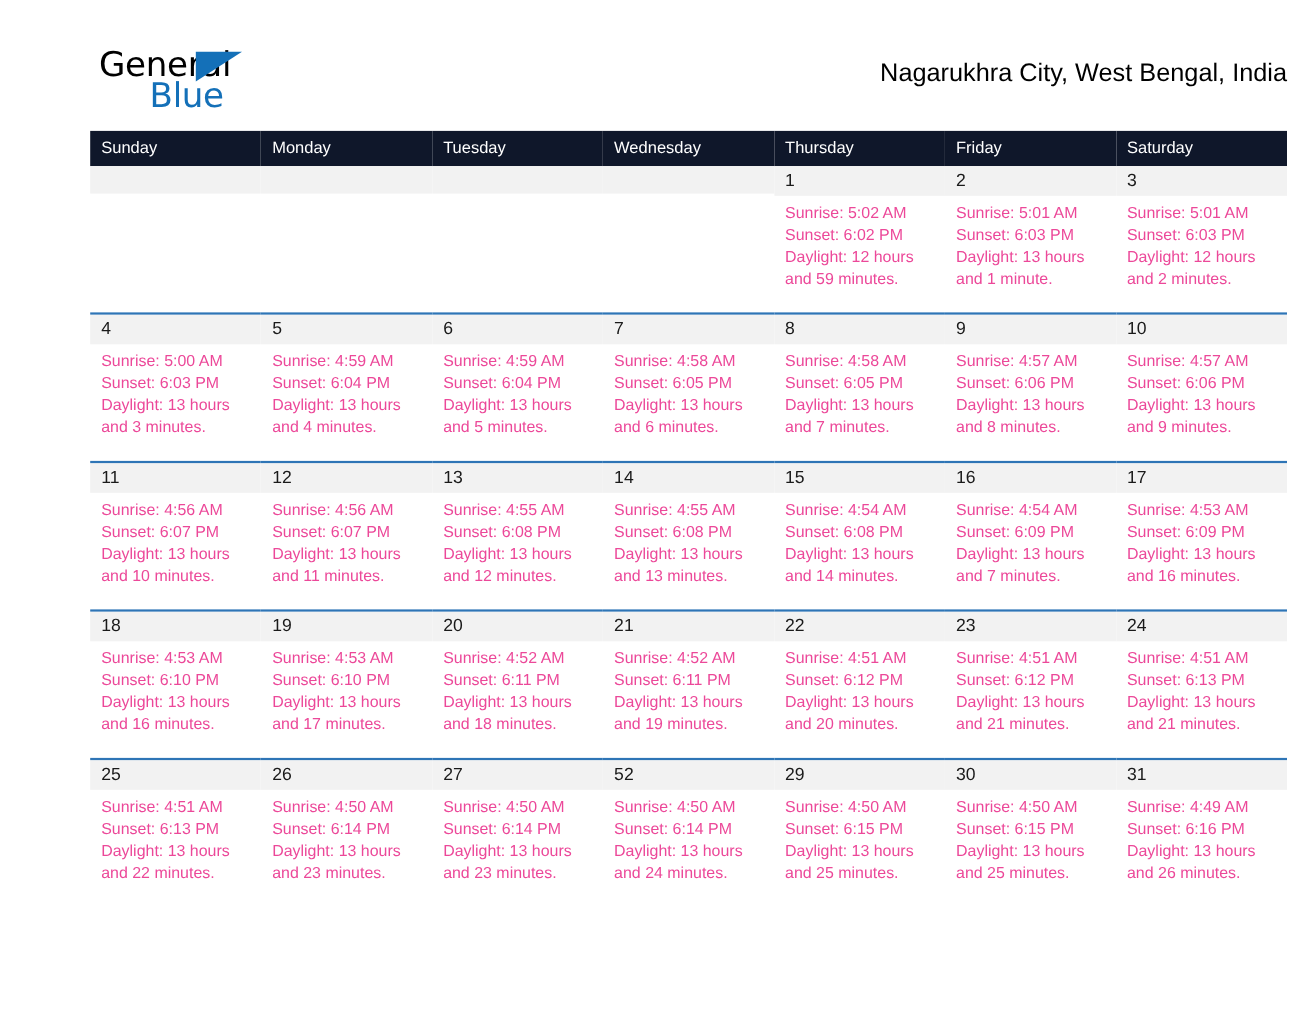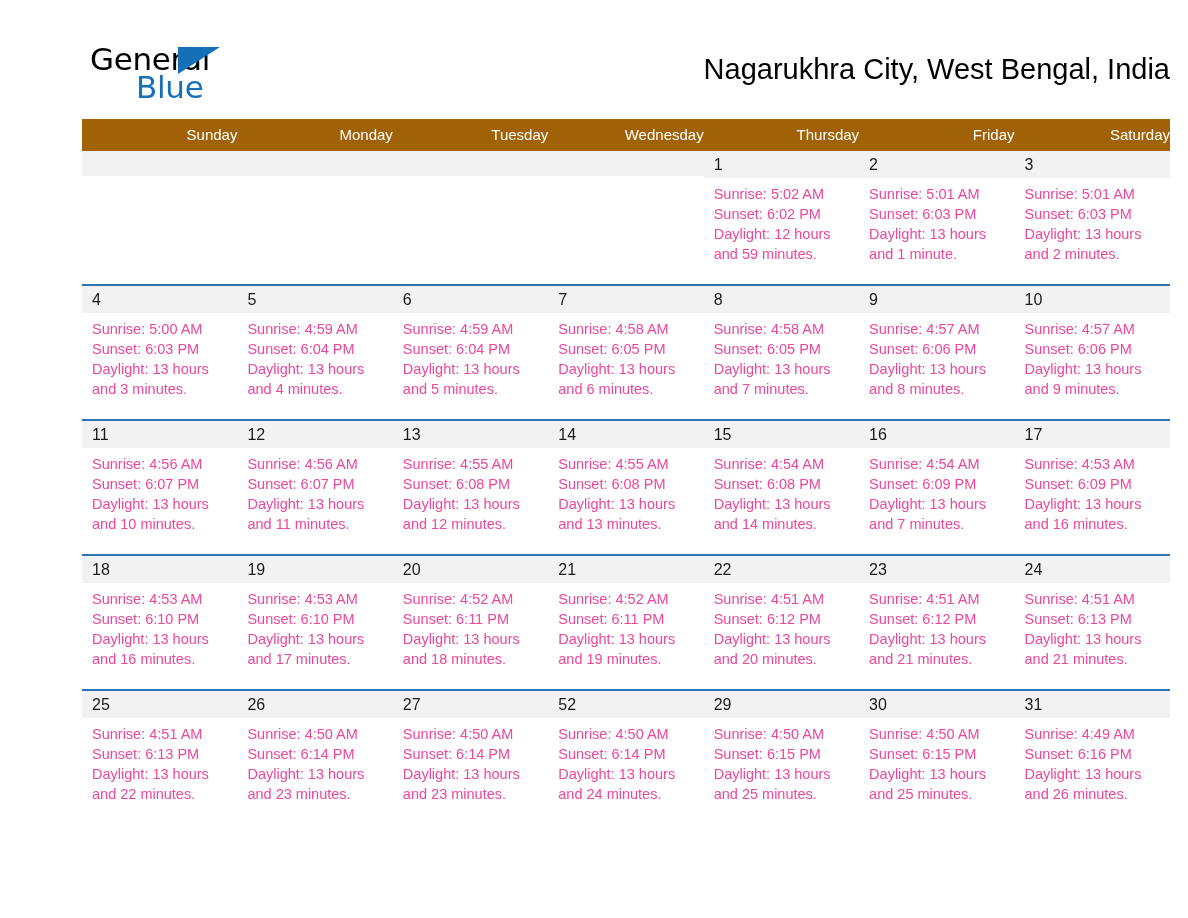--- a/index.html
+++ b/index.html
@@ -74,40 +74,40 @@
     padding-top: 0px;
   }
   .month-title {
     font-size: 43px;
     font-weight: 400;
     color: #000000;
     line-height: 1.05;
     letter-spacing: 0px;
   }
   .location-title {
-    font-size: 29px;
+    font-size: 23px;
     font-weight: 400;
     color: #000000;
     margin-top: 12px;
     line-height: 1.1;
   }
 
   
   .calendar {
     margin-top: 15px;
     width: 1088px;
     border-collapse: collapse;
     table-layout: fixed;
   }
   .calendar th {
-    background: #a16207;
+    background: #0f172a;
     color: #ffffff;
     font-size: 15px;
     font-weight: 400;
-    text-align: right;
+    text-align: left;
     padding: 7px 0 7px 10px;
     line-height: 1.2;
   }
   .week-row > td {
     vertical-align: top;
     padding: 0;
     border-top: 2px solid #2e75b6;
   }
   .week-row.first-week > td {
     border-top: none;
@@ -214,21 +214,21 @@
                 <div class="daylight">Daylight: 13 hours and 1 minute.</div>
               </div>
             </div>
           </td>
           <td>
             <div class="cell">
               <div class="daynum">3</div>
               <div class="info">
                 <div>Sunrise: 5:01 AM</div>
                 <div>Sunset: 6:03 PM</div>
-                <div class="daylight">Daylight: 13 hours and 2 minutes.</div>
+                <div class="daylight">Daylight: 12 hours and 2 minutes.</div>
               </div>
             </div>
           </td>
         </tr>
         <tr class="week-row">
           <td>
             <div class="cell">
               <div class="daynum">4</div>
               <div class="info">
                 <div>Sunrise: 5:00 AM</div>

